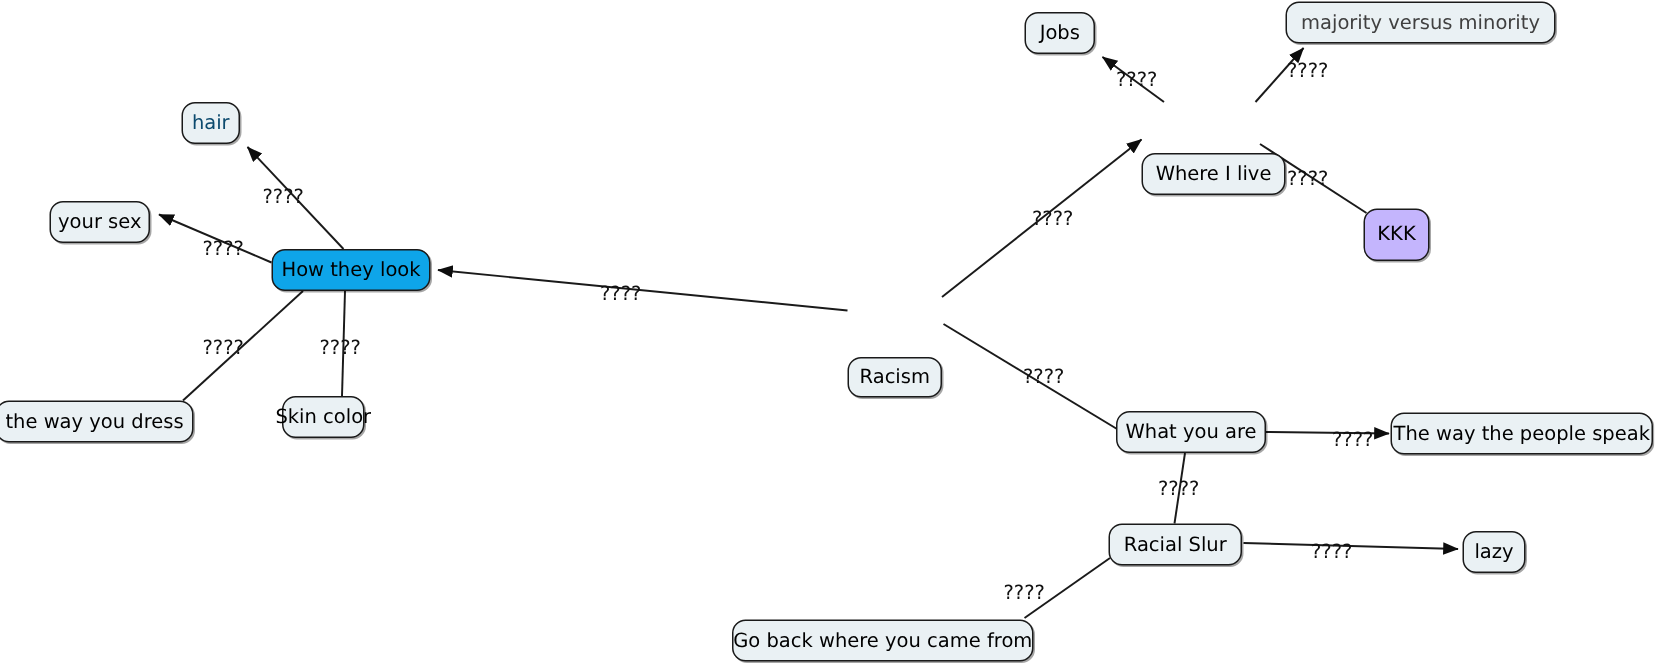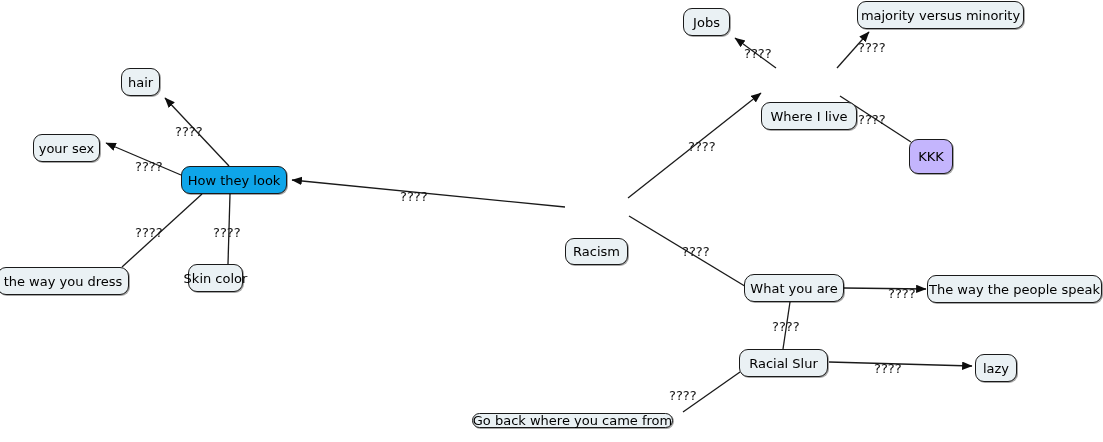--- a/index.html
+++ b/index.html
@@ -87,21 +87,21 @@
       <div class="cm-link-label" style="left: 744px; top: 47px;">????</div>
       <div class="cm-link-label" style="left: 858px; top: 41px;">????</div>
       <div class="cm-link-label" style="left: 858px; top: 113px;">????</div>
       <div class="cm-link-label" style="left: 682px; top: 245px;">????</div>
       <div class="cm-link-label" style="left: 888px; top: 287px;">????</div>
       <div class="cm-link-label" style="left: 772px; top: 320px;">????</div>
       <div class="cm-link-label" style="left: 874px; top: 362px;">????</div>
       <div class="cm-link-label" style="left: 669px; top: 389px;">????</div>
     </div>
   <div id="node-group">
-      <div class="cm-node" style="left: 121px; top: 68px; width: 39px; height: 28px; background: rgb(234, 241, 244); border-color: rgb(26, 26, 26); color: #000000;">
+      <div class="cm-node" style="left: 121px; top: 68px; width: 39px; height: 28px; background: rgb(234, 241, 244); border-color: rgb(26, 26, 26); color: #0c4a6e;">
         <span>hair</span>
       </div>
       <div class="cm-node" style="left: 33px; top: 134px; width: 67px; height: 28px; background: rgb(234, 241, 244); border-color: rgb(26, 26, 26); color: rgb(0, 0, 0);">
         <span>your sex</span>
       </div>
       <div class="cm-node" style="left: 181px; top: 166px; width: 106px; height: 28px; background: #0ea5e9; border-color: rgb(26, 26, 26); color: rgb(0, 0, 0);">
         <span>How they look</span>
       </div>
       <div class="cm-node" style="left: -3px; top: 267px; width: 132px; height: 28px; background: rgb(234, 241, 244); border-color: rgb(26, 26, 26); color: rgb(0, 0, 0);">
         <span>the way you dress</span>
@@ -111,35 +111,35 @@
       </div>
       <div class="cm-node" style="left: 565px; top: 197px; width: 63px; height: 27px; background: rgb(234, 241, 244); border-color: rgb(26, 26, 26); color: rgb(0, 0, 0); margin-top: 41px;">
         <span>Racism</span>
       </div>
       <div class="cm-node" style="left: 761px; top: 68px; width: 96px; height: 28px; background: rgb(234, 241, 244); border-color: rgb(26, 26, 26); color: rgb(0, 0, 0); margin-top: 34px;">
         <span>Where I live</span>
       </div>
       <div class="cm-node" style="left: 683px; top: 8px; width: 47px; height: 28px; background: rgb(234, 241, 244); border-color: rgb(26, 26, 26); color: rgb(0, 0, 0);">
         <span>Jobs</span>
       </div>
-      <div class="cm-node" style="left: 857px; top: 1px; width: 167px; height: 28px; background: rgb(234, 241, 244); border-color: rgb(26, 26, 26); color: #000000;">
+      <div class="cm-node" style="left: 857px; top: 1px; width: 180px; height: 28px; background: rgb(234, 241, 244); border-color: rgb(26, 26, 26); color: #404040;">
         <span>majority versus minority</span>
       </div>
       <div class="cm-node" style="left: 909px; top: 139px; width: 44px; height: 35px; background: #c4b5fd; border-color: rgb(26, 26, 26); color: rgb(0, 0, 0);">
         <span>KKK</span>
       </div>
-      <div class="cm-node" style="left: 744px; top: 274px; width: 100px; height: 28px; background: rgb(234, 241, 244); border-color: rgb(26, 26, 26); color: rgb(0, 0, 0); border-radius: 10px;">
+      <div class="cm-node" style="left: 744px; top: 274px; width: 100px; height: 28px; background: rgb(234, 241, 244); border-color: rgb(26, 26, 26); color: rgb(0, 0, 0);">
         <span>What you are</span>
       </div>
       <div class="cm-node" style="left: 927px; top: 275px; width: 175px; height: 28px; background: rgb(234, 241, 244); border-color: rgb(26, 26, 26); color: rgb(0, 0, 0);">
         <span>The way the people speak</span>
       </div>
       <div class="cm-node" style="left: 739px; top: 349px; width: 89px; height: 28px; background: rgb(234, 241, 244); border-color: rgb(26, 26, 26); color: rgb(0, 0, 0);">
         <span>Racial Slur</span>
       </div>
       <div class="cm-node" style="left: 975px; top: 354px; width: 42px; height: 28px; background: rgb(234, 241, 244); border-color: rgb(26, 26, 26); color: rgb(0, 0, 0);">
         <span>lazy</span>
       </div>
-      <div class="cm-node" style="left: 472px; top: 413px; width: 201px; height: 15px; background: rgb(234, 241, 244); border-color: rgb(26, 26, 26); color: rgb(0, 0, 0); justify-content: center;">
+      <div class="cm-node" style="left: 488px; top: 413px; width: 201px; height: 28px; background: rgb(234, 241, 244); border-color: rgb(26, 26, 26); color: rgb(0, 0, 0); justify-content: center;">
         <span>Go back where you came from</span>
       </div>
     </div>
 </div>
 
 </body></html>

